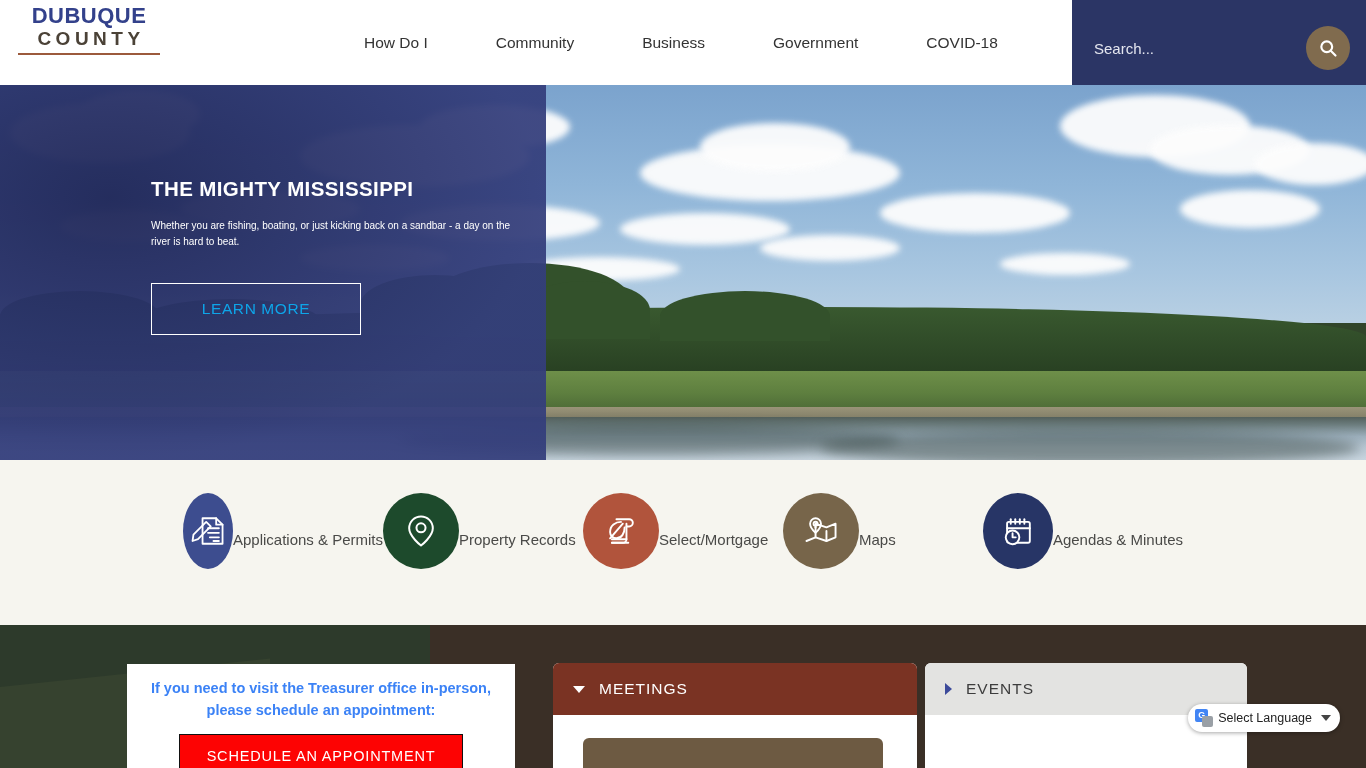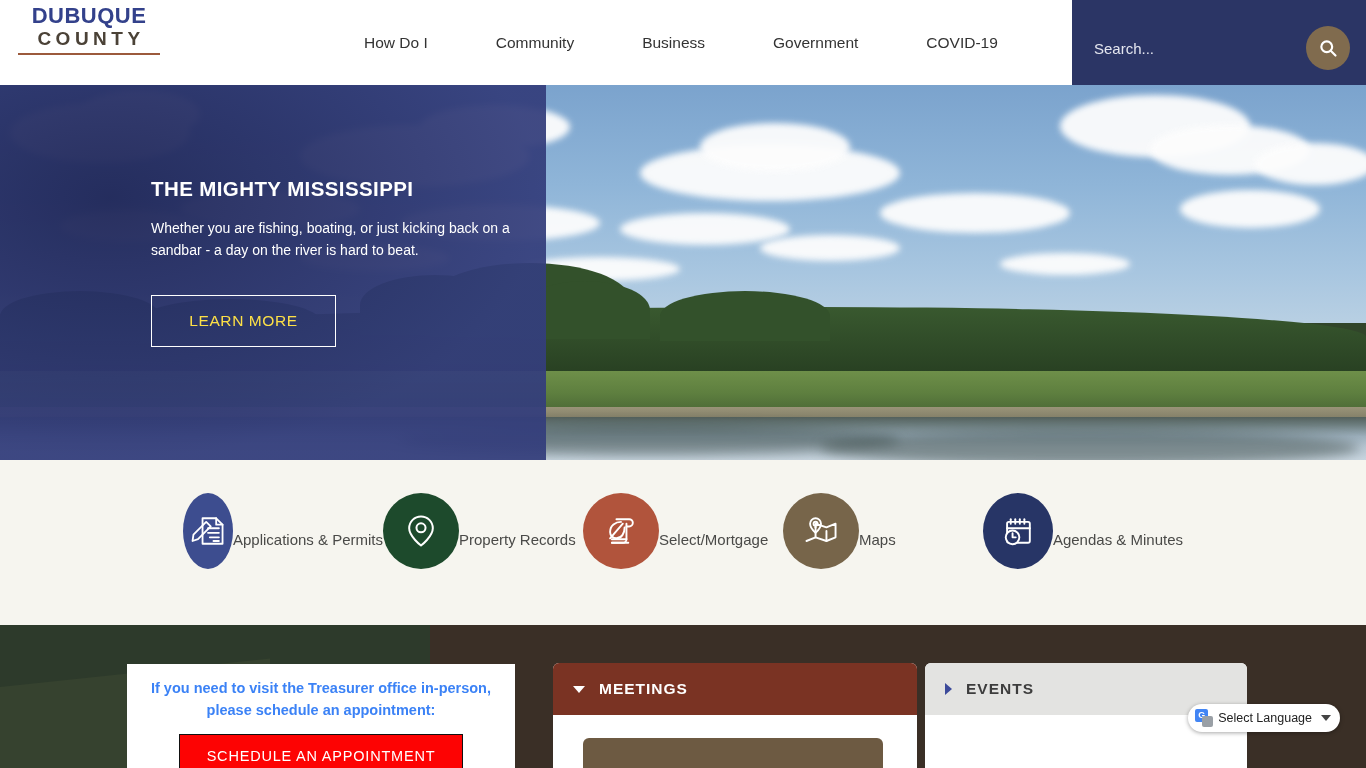--- a/index.html
+++ b/index.html
@@ -159,35 +159,35 @@
     width: 420px;
     color: #ffffff;
   }
   .hero-title {
     font-size: 20.5px;
     font-weight: 700;
     letter-spacing: .4px;
     margin-bottom: 17px;
   }
   .hero-desc {
-    font-size: 14px;
+    font-size: 10px;
     line-height: 1.55;
     font-weight: 400;
     width: 360px;
   }
   .hero-btn {
     display: inline-block;
     margin-top: 34px;
     border: 1px solid #ffffff;
     background: transparent;
-    color: #fde047;
+    color: #0ea5e9;
     font-size: 15.5px;
     letter-spacing: .6px;
     padding: 16px 0;
-    width: 185px;
+    width: 210px;
     text-align: center;
     cursor: pointer;
     font-family: "Liberation Sans", sans-serif;
   }
 
   
   .quicklinks {
     height: 165px;
     background: #f6f5ef;
     display: flex;
@@ -285,21 +285,21 @@
     display: flex;
     align-items: center;
     padding-left: 20px;
     border-radius: 6px 6px 0 0;
     cursor: pointer;
   }
   .tab-head.active { background: #7a3323; }
   .tab-head.inactive { background: #e3e3e1; }
   .tab-label {
     font-size: 15.5px;
-    font-weight: 700;
+    font-weight: 400;
     letter-spacing: 1px;
   }
   .tab-head.active .tab-label { color: #ffffff; }
   .tab-head.inactive .tab-label { color: #3d3d3d; }
   .caret-down {
     width: 0; height: 0;
     border-left: 6px solid transparent;
     border-right: 6px solid transparent;
     border-top: 7px solid #ffffff;
     margin-right: 14px;
@@ -378,21 +378,21 @@
     <div class="logo-l2">COUNTY</div>
     <div class="logo-rule"></div>
     <div class="logo-l3">I O W A</div>
   </div>
 
   <nav class="mainnav">
     <div class="navitem">How Do I</div>
     <div class="navitem">Community</div>
     <div class="navitem">Business</div>
     <div class="navitem">Government</div>
-    <div class="navitem">COVID-19</div>
+    <div class="navitem">COVID-18</div>
   </nav>
 
   <div class="searchbar">
     <input class="search-input" type="text" placeholder="Search..." style="">
     <button class="search-btn">
       <svg width="20" height="20" viewBox="0 0 24 24" fill="none" stroke="#ffffff" stroke-width="2.6" stroke-linecap="round">
         <circle cx="10.5" cy="10.5" r="6.5"></circle>
         <line x1="15.6" y1="15.6" x2="21" y2="21"></line>
       </svg>
     </button>

